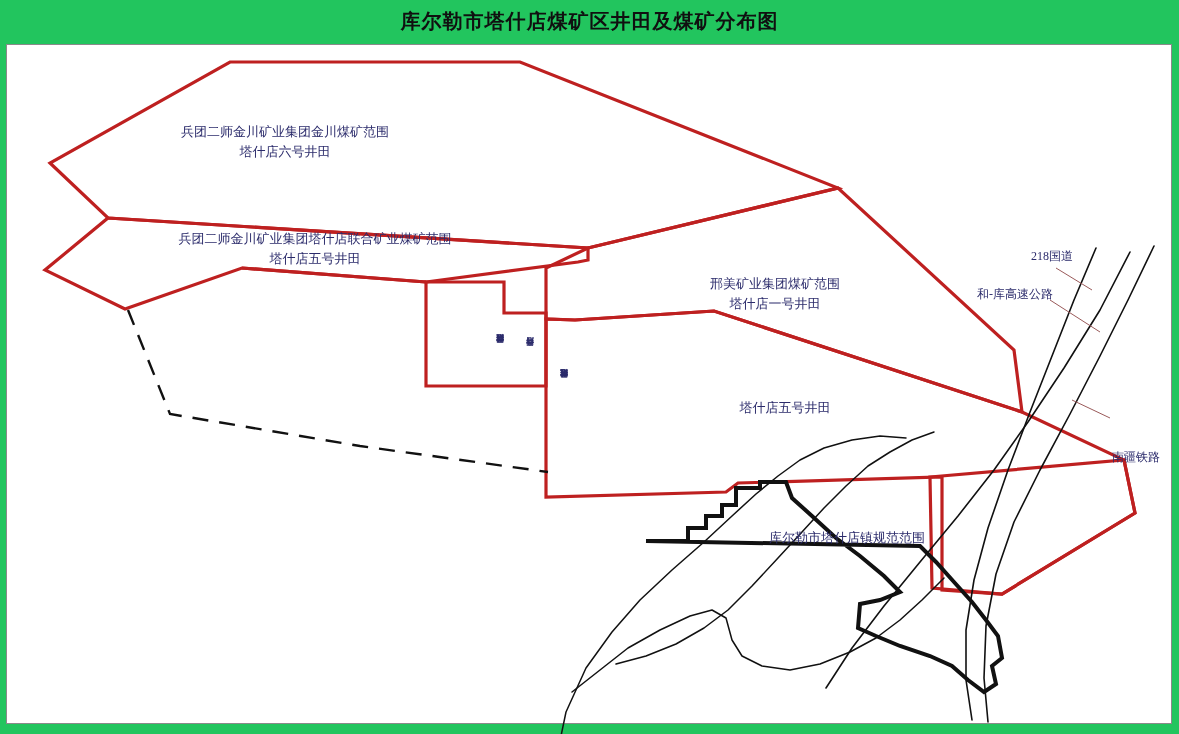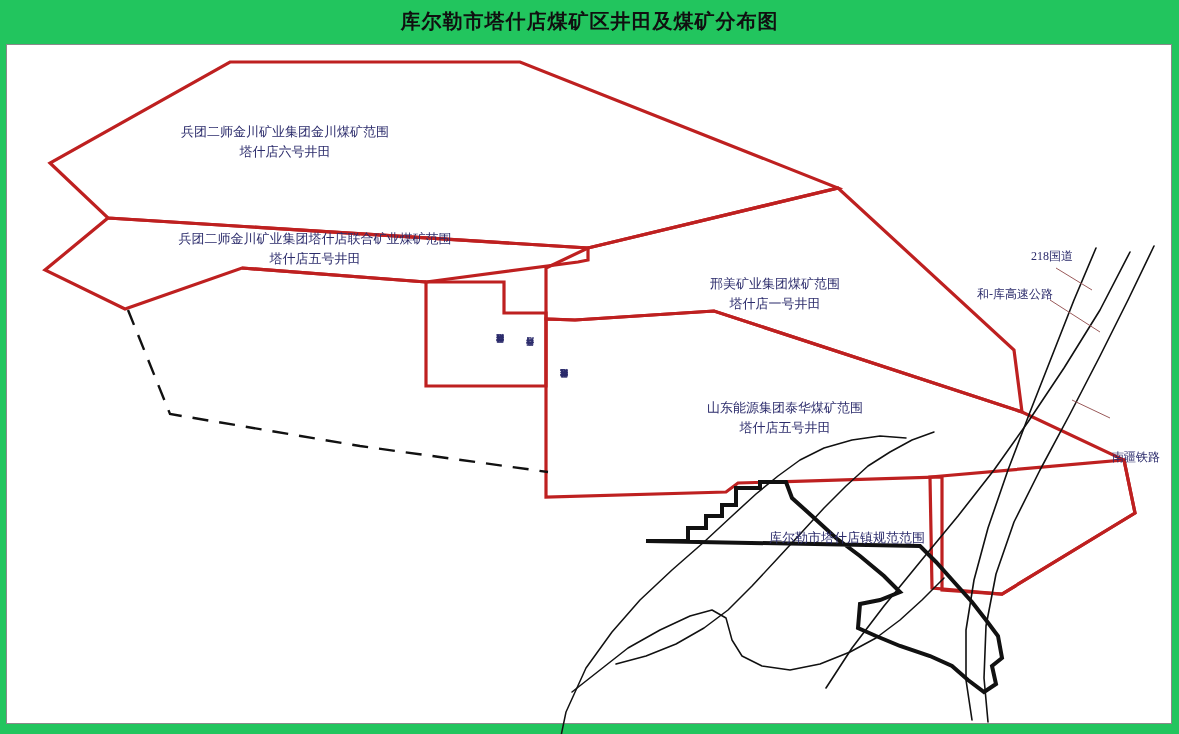--- a/index.html
+++ b/index.html
@@ -148,21 +148,20 @@
     <div>兵团二师金川矿业集团塔什店联合矿业煤矿范围</div>
     <div>塔什店五号井田</div>
   </div>
 
   <div class="map-label lbl-block" style="left:640px; top:238px; width:270px;margin-top:36px;">
     <div>邢美矿业集团煤矿范围</div>
     <div>塔什店一号井田</div>
   </div>
 
   <div class="map-label lbl-block" style="left:650px; top:398px; width:270px;">
-    <div>山东能源集团泰华煤矿范围</div>
     <div>塔什店五号井田</div>
   </div>
 
 
   <div class="map-label lbl-block" style="left:747px; top:528px; width:200px;">库尔勒市塔什店镇规范范围</div>
 
   <div class="map-label lbl-vert" style="left:497px; top:303px; height:92px;">塔什店煤矿三号井田范围</div>
 
   <div class="map-label lbl-vert" style="left:527px; top:312px; height:80px;">塔什店四号井田</div>
 

